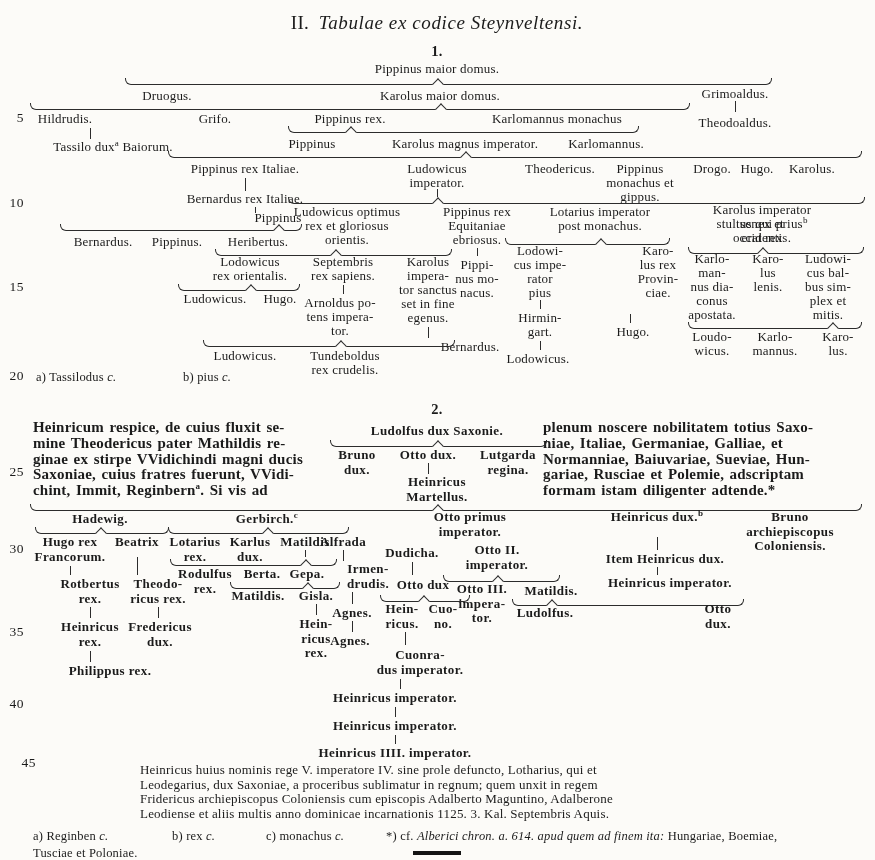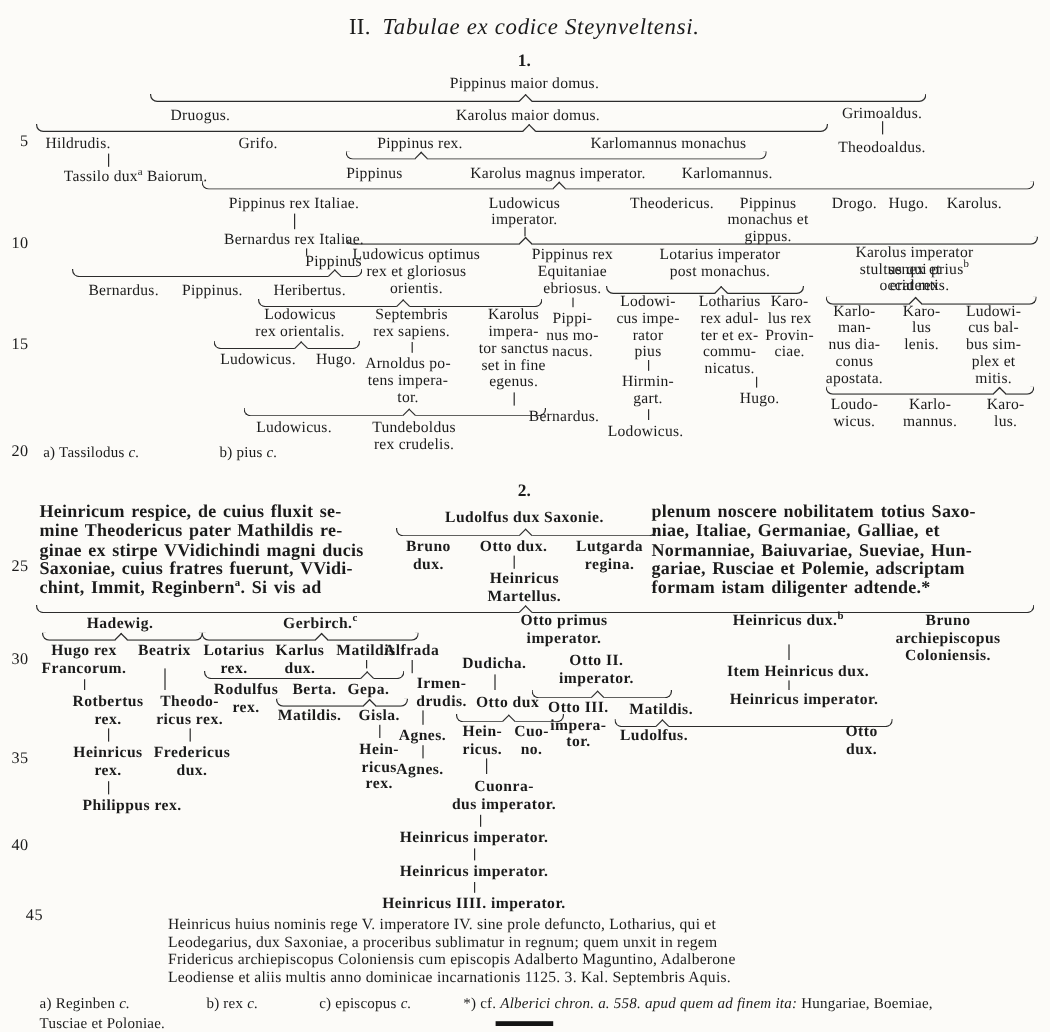--- a/index.html
+++ b/index.html
@@ -131,25 +131,20 @@
 nus mo-
 nacus.</div>
 
   <div class="br" style="left:505px;top:238px;width:163px">
       <i style="left:58.3%"></i>
     </div>
   <div class="L" style="left:540px;top:244px">Lodowi-
 cus impe-
 rator
 pius</div>
-  <div class="L" style="left:608px;top:244px">Lotharius
-rex adul-
-ter et ex-
-commu-
-nicatus.</div>
   <div class="L" style="left:658px;top:244px">Karo-
 lus rex
 Provin-
 ciae.</div>
 
   <div class="br" style="left:688px;top:247px;width:174px">
       <i style="left:42.5%"></i>
     </div>
   <div class="L" style="left:712px;top:252px">Karlo-
 man-
@@ -345,19 +340,19 @@
   <b class="vb" style="left:395px;top:735px;height:9px"></b>
   <div class="M" style="left:395px;top:746px">Heinricus IIII. imperator.</div>
 
   <div class="fn" style="left:140px;top:763px;width:710px;line-height:14.6px;white-space:pre-line;font-size:13px">Heinricus huius nominis rege V. imperatore IV. sine prole defuncto, Lotharius, qui et
 Leodegarius, dux Saxoniae, a proceribus sublimatur in regnum; quem unxit in regem
 Fridericus archiepiscopus Coloniensis cum episcopis Adalberto Maguntino, Adalberone
 Leodiense et aliis multis anno dominicae incarnationis 1125. 3. Kal. Septembris Aquis.</div>
 
   <div class="fn" style="left:33px;top:829px"><span>a) Reginben</span> <span class="it">c.</span></div>
   <div class="fn" style="left:172px;top:829px"><span>b) rex</span> <span class="it">c.</span></div>
-  <div class="fn" style="left:266px;top:829px"><span>c) episcopus</span> <span class="it">c.</span></div>
-  <div class="fn" style="left:386px;top:829px"><span>*) cf.</span> <span class="it">Alberici chron. a. 558. apud quem ad finem ita:</span> <span>Hungariae, Boemiae,</span></div>
+  <div class="fn" style="left:266px;top:829px"><span>c) monachus</span> <span class="it">c.</span></div>
+  <div class="fn" style="left:386px;top:829px"><span>*) cf.</span> <span class="it">Alberici chron. a. 614. apud quem ad finem ita:</span> <span>Hungariae, Boemiae,</span></div>
   <div class="fn" style="left:33px;top:846px">Tusciae et Poloniae.</div>
 
   <div class="orn" style="left:413px;top:851px;width:48px;height:4px"></div>
 
 </div>
 
 </body></html>

